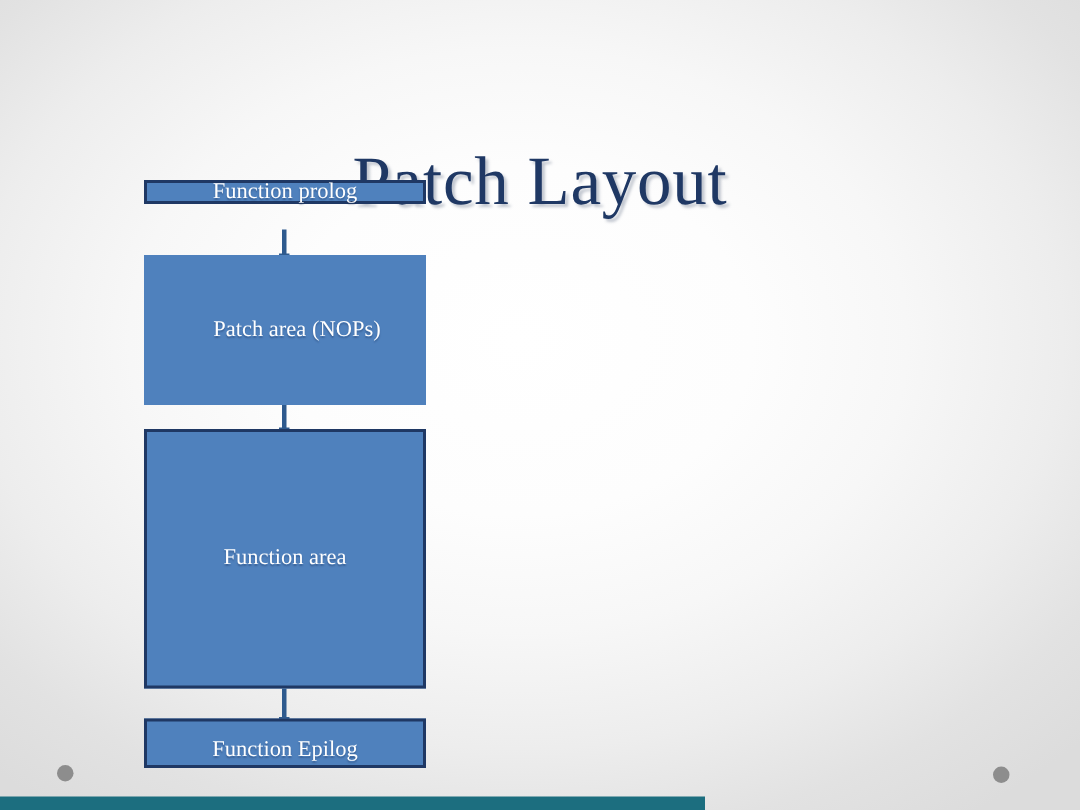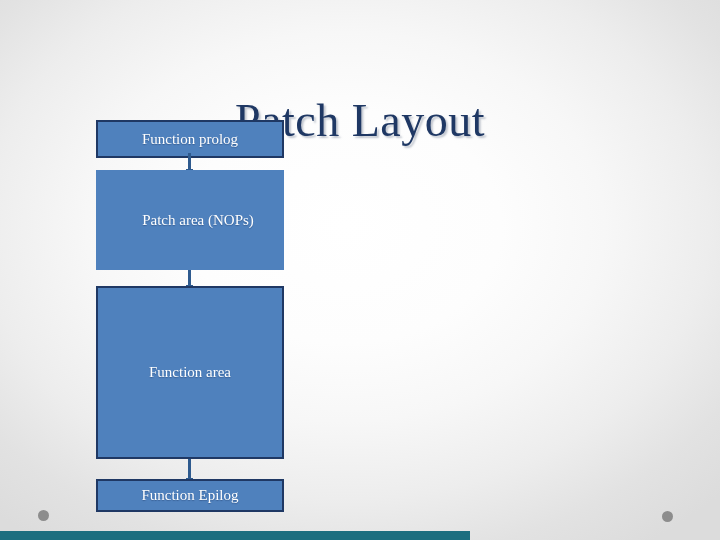--- a/index.html
+++ b/index.html
@@ -77,24 +77,24 @@
     padding-left: 16px;
   }
 
   .flow-box .box-label {
     display: block;
     padding: 0 6px;
     text-shadow: 0 1px 1px rgba(20,40,80,0.35);
   }
 
   
-  #box-prolog    { top: 0px;   height: 38px; }
+  #box-prolog    { top: 0px;   height: 16px; }
   #box-patcharea { top: 50px;  height: 100px; }
   #box-body      { top: 166px; height: 173px; }
-  #box-epilog    { top: 359px; height: 33px; }
+  #box-epilog    { top: 359px; height: 33px; align-items: flex-end; }
 
   
   .connector {
     position: absolute;
     left: 92px;
     width: 3px;
     background: #2E5A8E;
   }
   .connector::after {
     content: "";

